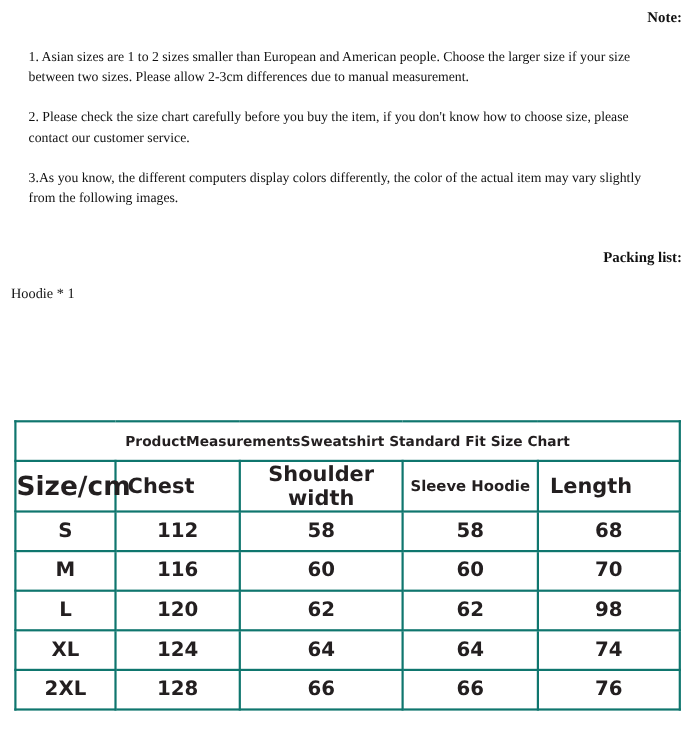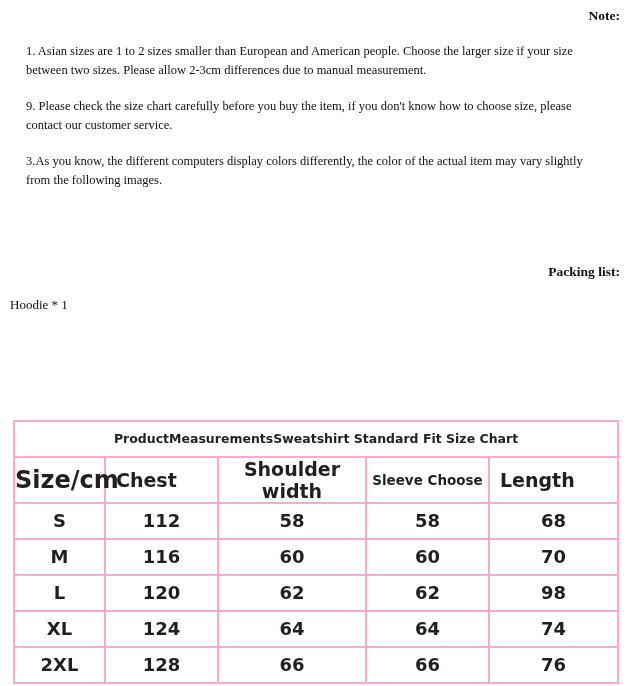--- a/index.html
+++ b/index.html
@@ -31,21 +31,21 @@
   .note-body {
     margin-top: 10px;
     width: 604px;
   }
   .note-body p {
     margin: 16px;
     font-size: 12.5px;
     line-height: 19.5px;
   }
   .packing-head {
-    margin-top: 71px;
+    margin-top: 33px;
   }
   .packing-item {
     margin: 14px 0 0 0;
     font-size: 13px;
     line-height: 19.5px;
   }
 
   
   table.size-chart {
     border-collapse: collapse;
@@ -57,21 +57,21 @@
     color: #231f20;
   }
   table.size-chart col.c1 { width: 91px; }
   table.size-chart col.c2 { width: 113px; }
   table.size-chart col.c3 { width: 148px; }
   table.size-chart col.c4 { width: 123px; }
   table.size-chart col.c5 { width: 129px; }
 
   table.size-chart td,
   table.size-chart th {
-    border: 2px solid #f9a8d4;
+    border: 2px solid #0f766e;
     padding: 0;
     background: #ffffff;
   }
   td.chart-title {
     height: 36px;
     text-align: center;
     vertical-align: middle;
     font-size: 12.5px;
     font-weight: bold;
   }
@@ -102,21 +102,21 @@
 </style>
 </head>
 <body>
 
 <div class="page">
 
   <p class="bold-head">Note:</p>
 
   <div class="note-body">
     <p>1. Asian sizes are 1 to 2 sizes smaller than European and American people. Choose the larger size if your size between two sizes. Please allow 2-3cm differences due to manual measurement.</p>
-    <p>9. Please check the size chart carefully before you buy the item, if you don't know how to choose size, please contact our customer service.</p>
+    <p>2. Please check the size chart carefully before you buy the item, if you don't know how to choose size, please contact our customer service.</p>
     <p>3.As you know, the different computers display colors differently, the color of the actual item may vary slightly from the following images.</p>
   </div>
 
   <p class="bold-head packing-head">Packing list:</p>
   <p class="packing-item">Hoodie * 1</p>
 
   <table class="size-chart">
     <colgroup>
       <col class="c1">
         <col class="c2">
@@ -125,21 +125,21 @@
         <col class="c5">
     </colgroup>
     <tbody>
       <tr>
         <td colspan="5" class="chart-title">ProductMeasurementsSweatshirt Standard Fit Size Chart</td>
       </tr>
       <tr class="header-row">
         <th class="h-size">Size/cm</th>
         <th class="h-left">Chest</th>
         <th>Shoulder width</th>
-        <th class="h-small">Sleeve Choose</th>
+        <th class="h-small">Sleeve Hoodie</th>
         <th class="h-left">Length</th>
       </tr>
       <tr class="data-row">
         <td>S</td>
         <td>112</td>
         <td>58</td>
         <td>58</td>
         <td>68</td>
       </tr>
       <tr class="data-row">

